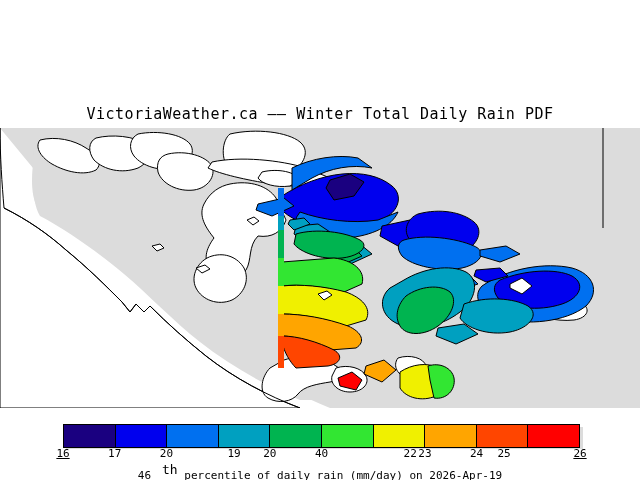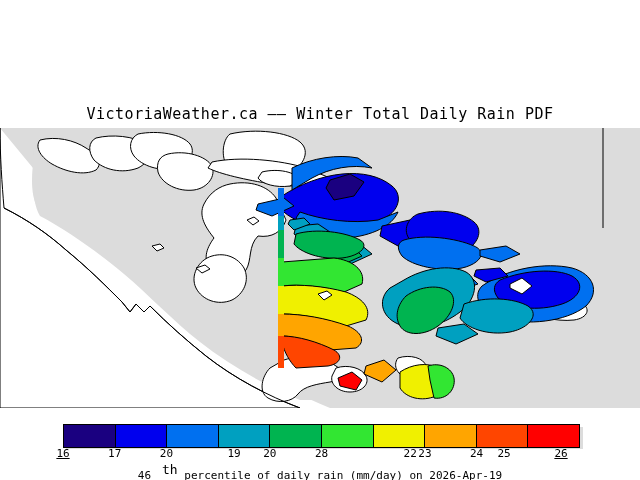--- a/index.html
+++ b/index.html
@@ -259,25 +259,25 @@
         <div class="cbar-cell" style="background: rgb(255, 165, 0);"></div>
         <div class="cbar-cell" style="background: rgb(255, 69, 0);"></div>
         <div class="cbar-cell" style="background: rgb(255, 0, 0);"></div>
       </div>
     <div class="cbar-ticks" id="cbar-ticks">
         <div class="tick" style="left: 63px; text-decoration: underline;">16</div>
         <div class="tick" style="left: 114.7px;">17</div>
         <div class="tick" style="left: 166.4px;">20</div>
         <div class="tick" style="left: 218.1px; margin-left: 16px;">19</div>
         <div class="tick" style="left: 269.8px;">20</div>
-        <div class="tick" style="left: 321.5px;">28</div>
+        <div class="tick" style="left: 321.5px;">40</div>
         <div class="tick" style="left: 373.2px; margin-left: 37px;">22</div>
         <div class="tick" style="left: 424.9px;">23</div>
         <div class="tick" style="left: 476.6px;">24</div>
         <div class="tick" style="left: 504px;">25</div>
-        <div class="tick" style="left: 561px; text-decoration: underline;">26</div>
+        <div class="tick" style="left: 580px; text-decoration: underline;">26</div>
       </div>
     <div class="cbar-caption">
       <span>46</span><sup>th</sup><span> percentile of daily rain (mm/day) on 2026-Apr-19</span>
     </div>
   </div>
 
 </div>
 
 </body></html>

